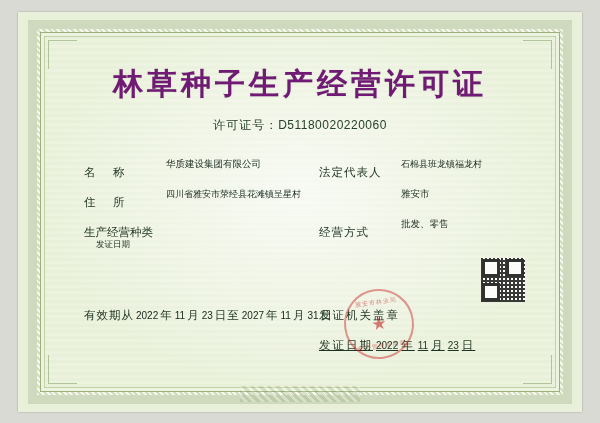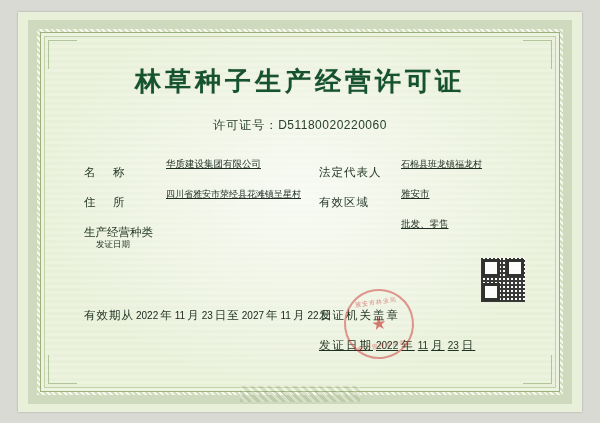--- a/index.html
+++ b/index.html
@@ -79,23 +79,23 @@
   }
 
   
   .title {
     position: absolute;
     left: 0; right: 0;
     top: 52px;
     text-align: center;
     font-family: "Liberation Serif", serif;
     font-weight: bold;
-    font-size: 26px;
+    font-size: 30px;
     letter-spacing: 4px;
-    color: #14532d;
+    color: #701a75;
     text-shadow: 0 0 1px rgba(0,0,0,0.25);
   }
 
   .permit-line {
     position: absolute;
     left: 0; right: 0;
     top: 105px;
     text-align: center;
     font-size: 12px;
     color: #27402a;
@@ -133,21 +133,20 @@
     letter-spacing: 3px;
     width: 78px;
   }
   .row .val {
     position: absolute;
     left: 82px;
     top: 3px;
     font-size: 9.5px;
     color: #1b2b1f;
     white-space: nowrap;
-    text-decoration: underline;
   }
   .row .val.small { font-size: 9px; }
   .sub-val {
     position: absolute;
     left: 12px;
     top: 24px;
     font-size: 8.5px;
     color: #1b2b1f;
   }
 
@@ -329,36 +328,36 @@
           <span class="sub-val">发证日期</span>
         </div>
       </div>
 
       <div class="col-right">
         <div class="row">
           <span class="lab" style="letter-spacing:1px;">法定代表人</span>
           <span class="val small">石棉县班龙镇福龙村</span>
         </div>
         <div class="row">
-          <span class="lab" style="letter-spacing:1px;">有效区域</span>
           <span class="val">雅安市</span>
         </div>
         <div class="row">
+          <span class="lab" style="letter-spacing:1px;">经营方式</span>
           <span class="val">批发、零售</span>
         </div>
       </div>
     </div>
 
     <div class="qr">
       <span class="qr-bl"></span>
     </div>
 
     <div class="bottom">
       <div class="valid-row">
-        <span>有效期从</span><span class="num">2022</span><span>年</span><span class="num">11</span><span>月</span><span class="num">23</span><span>日</span><span>至</span><span class="num">2027</span><span>年</span><span class="num">11</span><span>月</span><span class="num">22</span><span>日</span>
+        <span>有效期从</span><span class="num">2022</span><span>年</span><span class="num">11</span><span>月</span><span class="num">23</span><span>日</span><span>至</span><span class="num">2027</span><span>年</span><span class="num">11</span><span>月</span><span class="num">31</span><span>日</span>
       </div>
 
       <div class="issuer-row">发证机关盖章</div>
 
       <div class="issue-date-row">
         <span>发证日期</span><span class="num">2022</span><span>年</span><span class="num">11</span><span>月</span><span class="num">23</span><span>日</span>
       </div>
     </div>
 
     <div class="seal">

